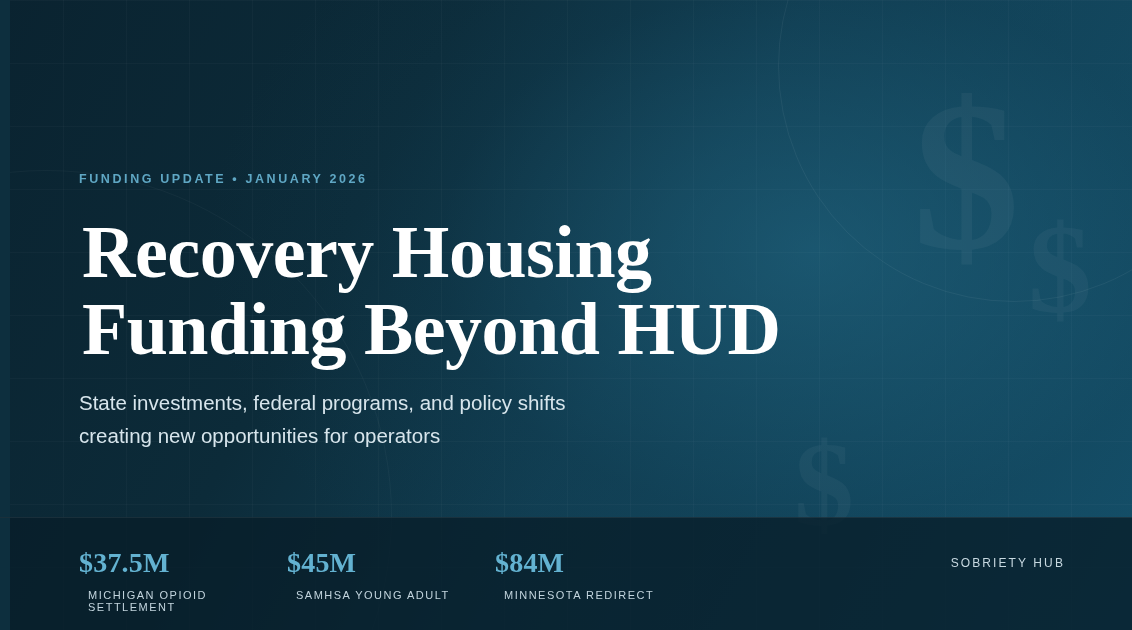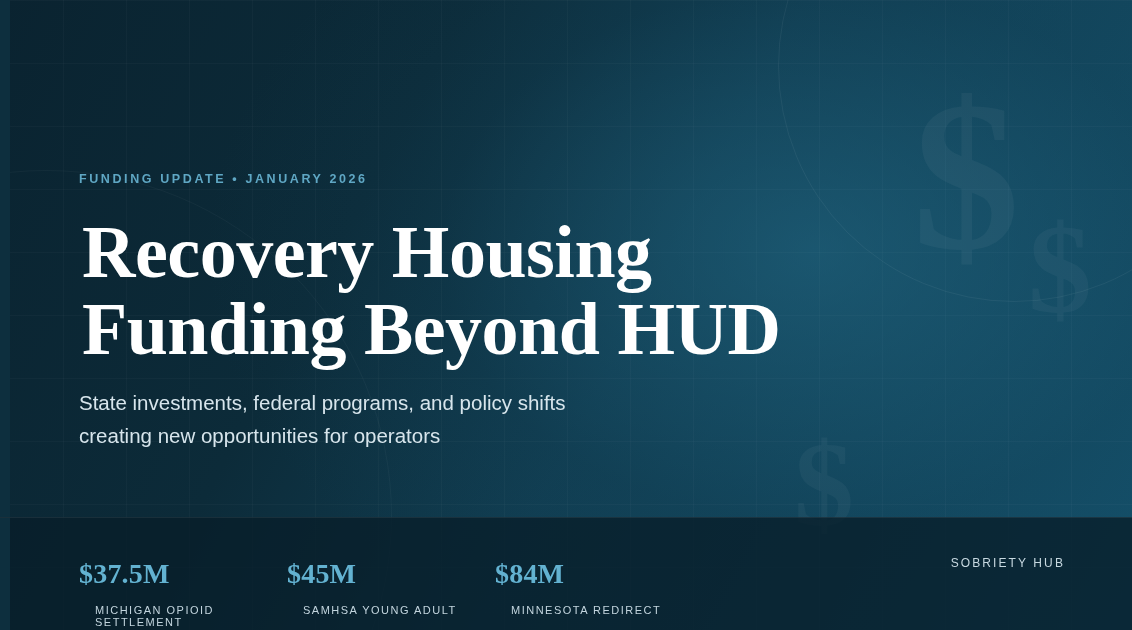--- a/index.html
+++ b/index.html
@@ -134,29 +134,29 @@
     display: flex;
     align-items: flex-start;
   }
   .stat { width: 208px; }
   .stat-value {
     font-family: "Liberation Serif", serif;
     font-weight: 700;
     color: #63b2d1;
     font-size: 28px;
     line-height: 1;
-    margin: 12px 0 12px 0;
+    margin: 1px 0 12px 0;
     letter-spacing: 0.2px;
   }
   .stat-label {
     color: #c3d5de;
     font-size: 11px;
     letter-spacing: 1.5px;
     font-weight: 400;
-    margin: 16px;
+    margin: 9px;
     text-transform: uppercase;
   }
   .brand {
     position: absolute;
     right: 67px;
     top: 38px;
     color: #c7d8e0;
     font-size: 12px;
     letter-spacing: 2.1px;
     font-weight: 400;

